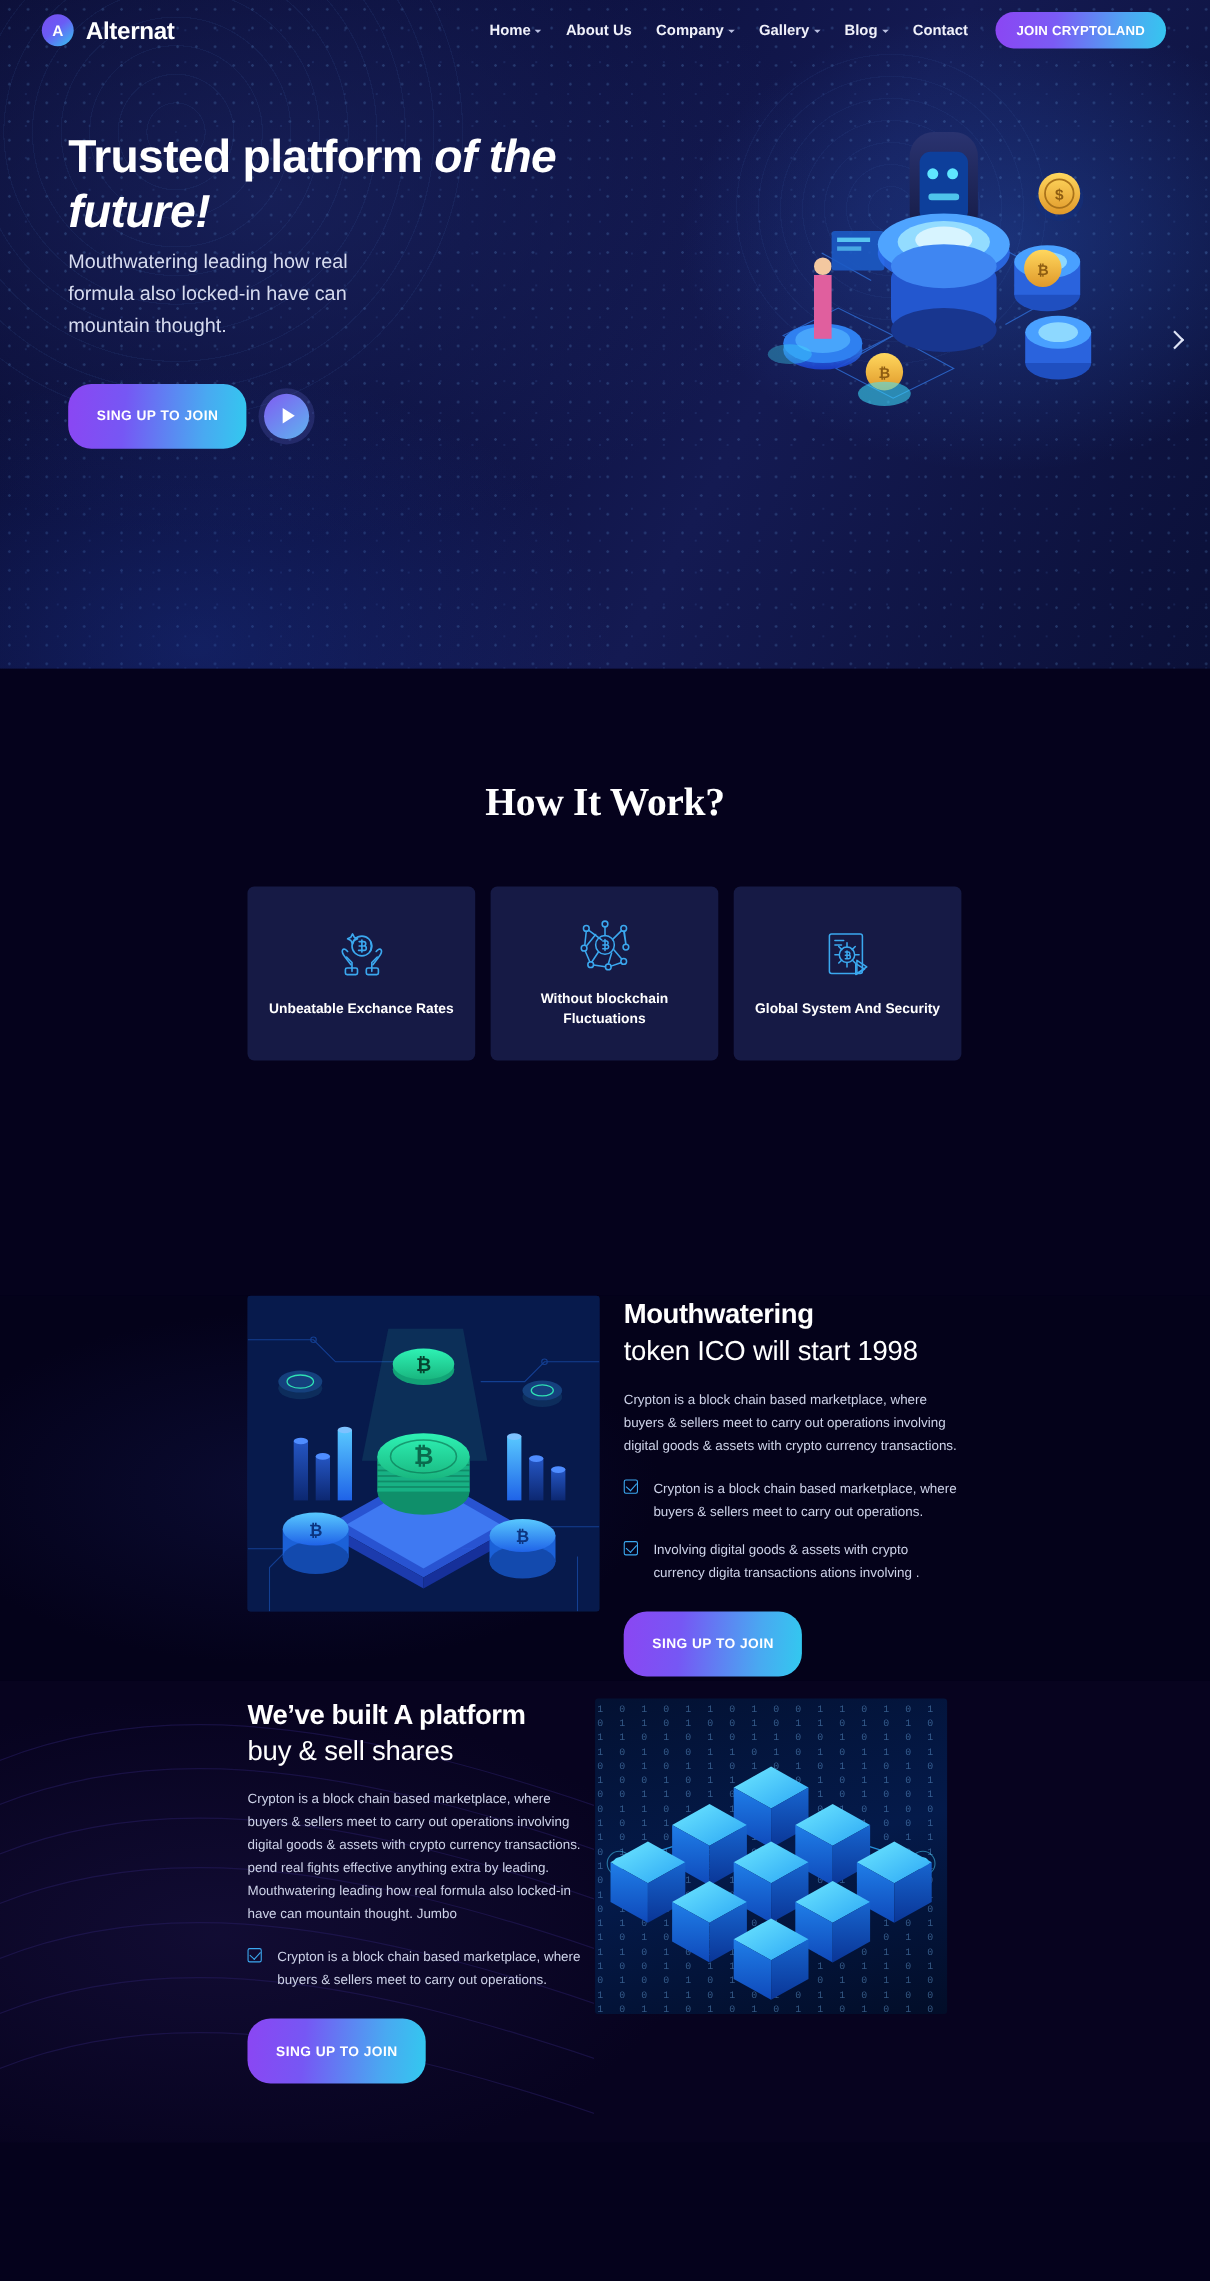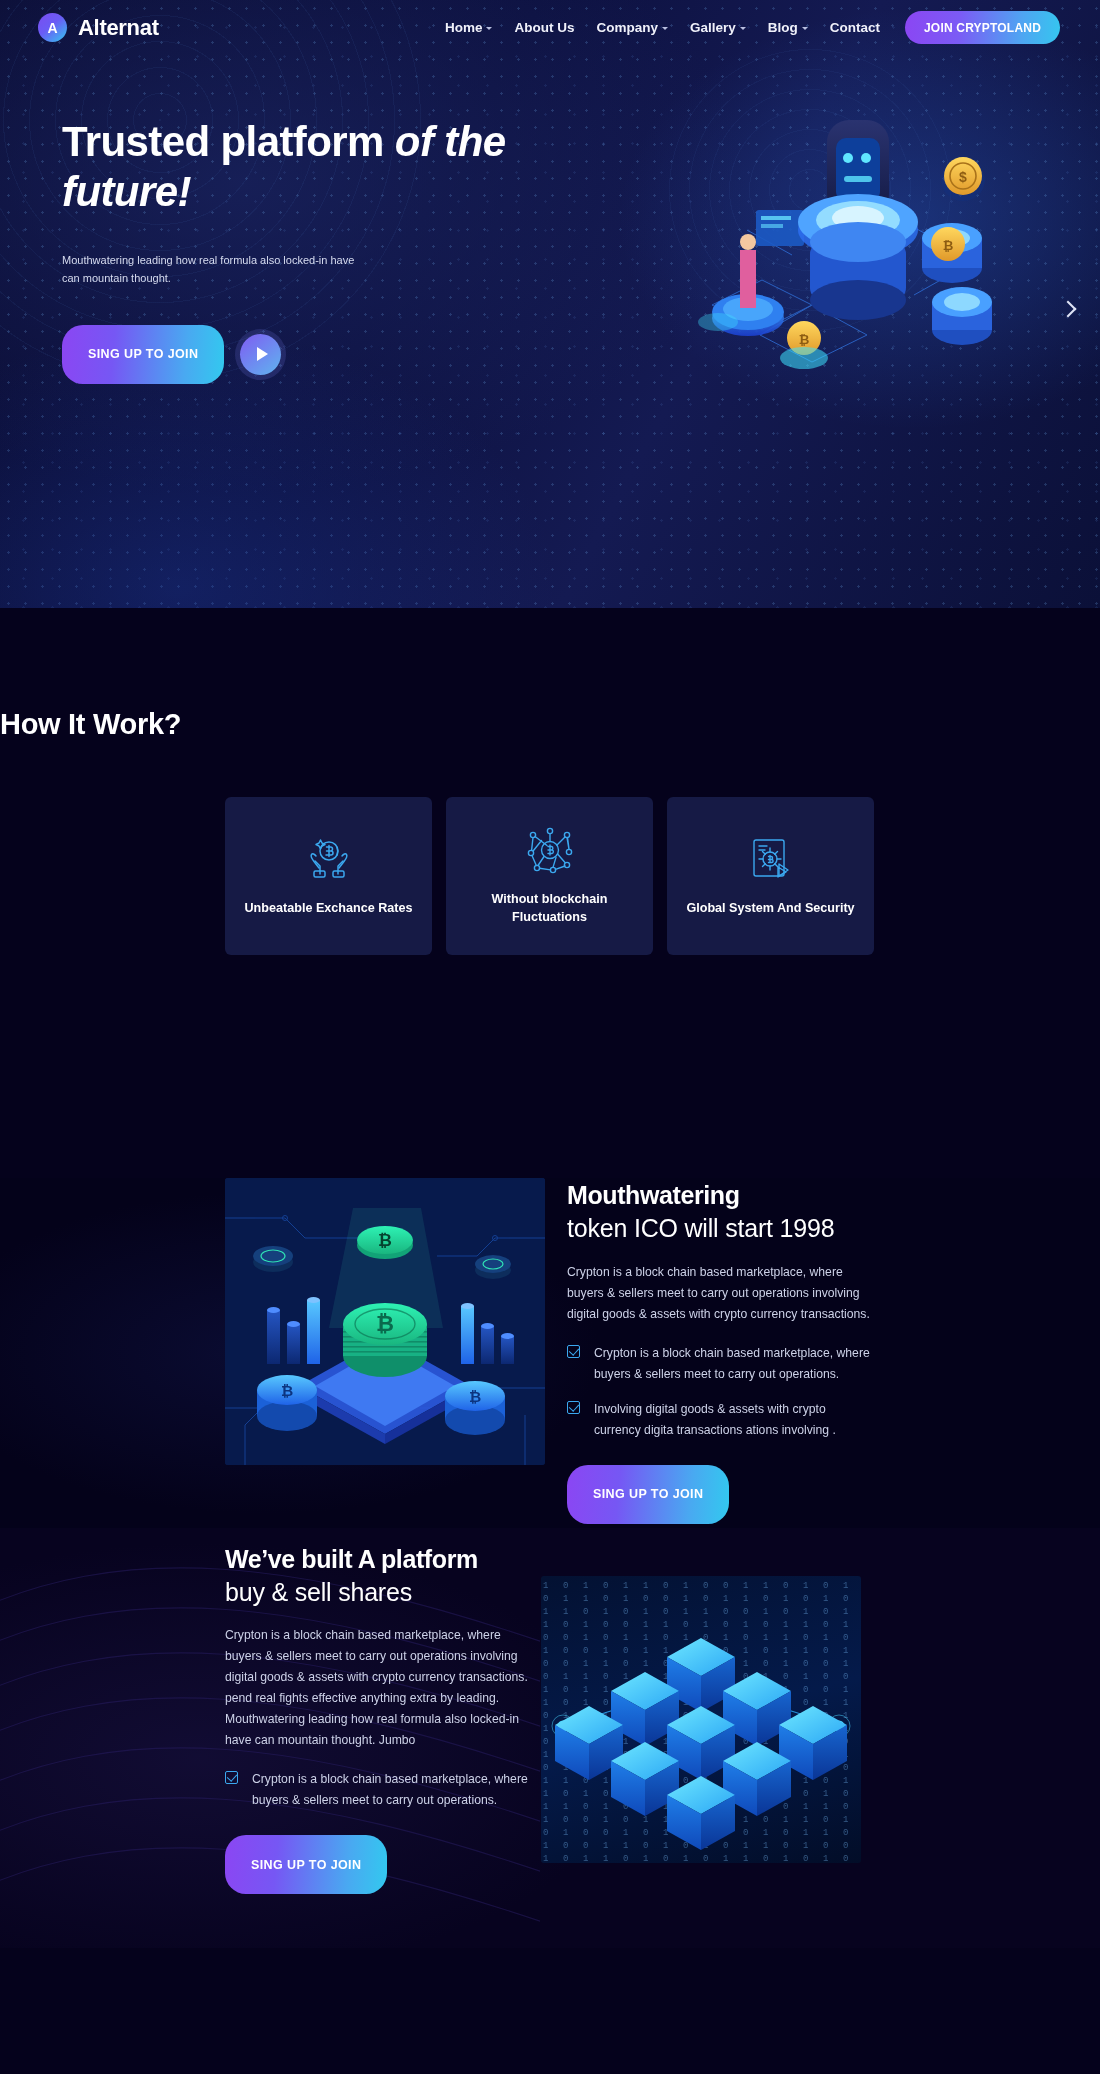--- a/index.html
+++ b/index.html
@@ -80,21 +80,21 @@
     border:none; cursor:pointer; font-family:inherit;
   }
 
   
   .hero-inner { position:relative; z-index:20; padding:62px 0 0 62px; width:560px; }
   .hero-title {
     font-size:42px; font-weight:bold; line-height:1.18; letter-spacing:-.6px; color:#fff;
   }
   .hero-title .em { font-style:italic; font-weight:bold; }
   .hero-sub {
-    margin-top:36px; font-size:11px; line-height:1.62; color:#d6dbef; max-width:305px;
+    margin-top:8px; font-size:18px; line-height:1.62; color:#d6dbef; max-width:305px;
   }
   .hero-cta { margin-top:37px; display:flex; align-items:center; gap:16px; }
   .signup-btn {
     height:59px; padding:0 26px; border-radius:21px;
     background:linear-gradient(95deg,#8b46f3 0%,#7657f4 32%,#49a9f1 76%,#32c9ef 100%);
     font-size:12.5px; font-weight:bold; letter-spacing:.4px; color:#fff;
     display:flex;align-items:center;justify-content:center;
     border:none;cursor:pointer;font-family:inherit;
   }
   .play-btn {
@@ -117,21 +117,21 @@
     content:""; width:10px;height:10px;
     border-top:2px solid #dfe4f6; border-right:2px solid #dfe4f6;
     transform:rotate(45deg); margin-left:-3px;
   }
 
   
   .hero-illus { position:absolute; right:48px; top:90px; width:400px; height:290px; z-index:15; }
 
   
   .section-work { position:relative; padding:100px 0 0; background:#05021c; height:570px; }
-  .work-title { text-align:left; font-size:29px; font-weight:bold; letter-spacing:-.3px; }
+  .work-title { text-align:center; font-size:36px; font-weight:bold; letter-spacing:-.3px;font-family:Liberation Serif, serif; }
   .work-sub {
     margin:16px auto 0; text-align:center; width:520px;
     font-size:12.6px; line-height:1.72; color:#c9cee6;
   }
   .cards { margin:56px auto 0; width:650px; display:flex; gap:14px; }
   .card {
     width:207px; height:158px; border-radius:6px;
     background:#161a45;
     display:flex; flex-direction:column; align-items:center; justify-content:center;
     padding:0 14px; cursor:pointer;
@@ -174,21 +174,21 @@
 
   
   .section-built {
     position:relative; height:420px;
     background:
       radial-gradient(ellipse 600px 300px at 18% 55%, rgba(22,16,60,.7), rgba(0,0,0,0) 72%),
       #07031f;
     overflow:hidden;
   }
   .built-curves { position:absolute; left:0; top:-30px; width:540px; height:470px; opacity:.55; }
-  .built-wrap { position:relative; width:650px; margin:0 auto; display:flex; gap:6px; padding-top:16px; z-index:5;align-items:center; }
+  .built-wrap { position:relative; width:650px; margin:0 auto; display:flex; gap:6px; padding-top:16px; z-index:5; }
   .built-text { width:310px; }
   .built-h1 { font-size:25px; font-weight:bold; letter-spacing:-.4px; line-height:1.22; }
   .built-h2 { font-size:25px; font-weight:normal; letter-spacing:-.2px; line-height:1.35; margin-top:1px; }
   .built-p { margin-top:16px; font-size:12.2px; line-height:1.72; color:#cdd2e8; }
   .built-img {
     width:320px;height:287px;border-radius:3px;overflow:hidden;position:relative;
     background:linear-gradient(165deg,#031132 0%,#041a4a 50%,#020d28 100%);
   }
 
   .binary-bg {

